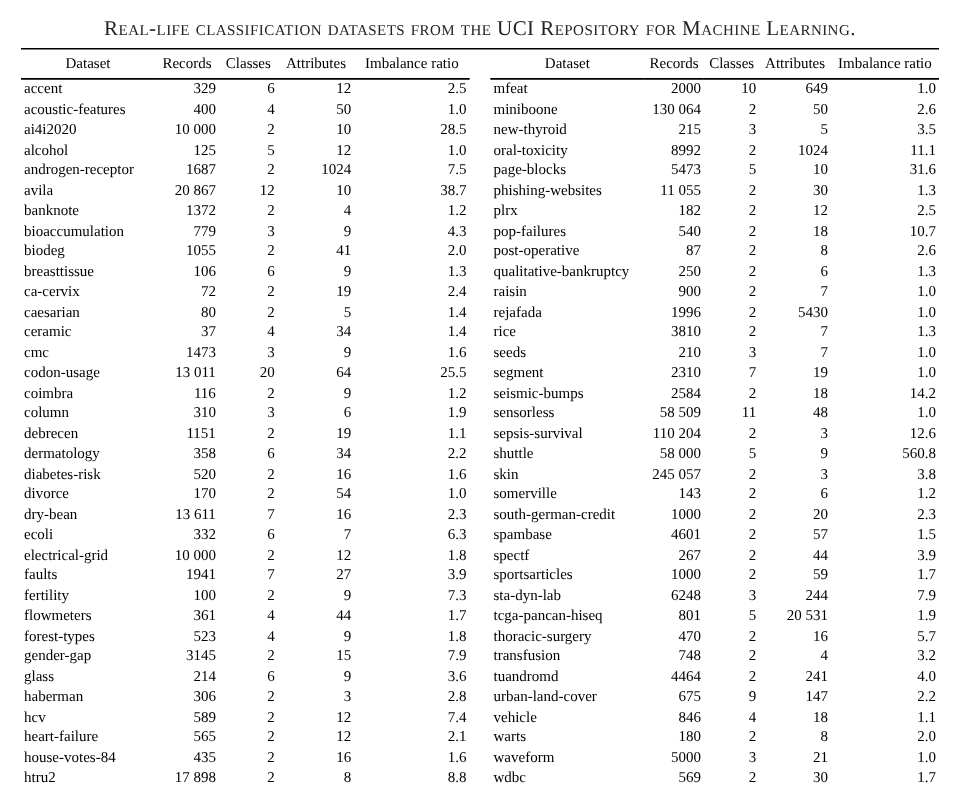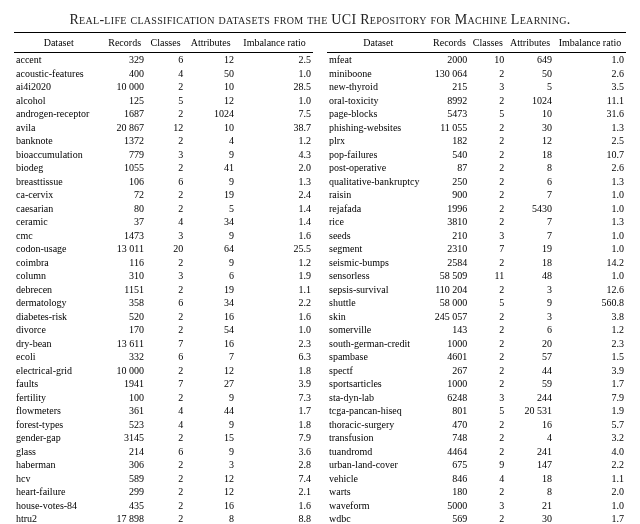--- a/index.html
+++ b/index.html
@@ -286,21 +286,21 @@
           </tr>
           <tr>
             <td>hcv</td>
             <td>589</td>
             <td>2</td>
             <td>12</td>
             <td>7.4</td>
           </tr>
           <tr>
             <td>heart-failure</td>
-            <td>299</td>
+            <td>565</td>
             <td>2</td>
             <td>12</td>
             <td>2.1</td>
           </tr>
           <tr>
             <td>house-votes-84</td>
             <td>435</td>
             <td>2</td>
             <td>16</td>
             <td>1.6</td>

